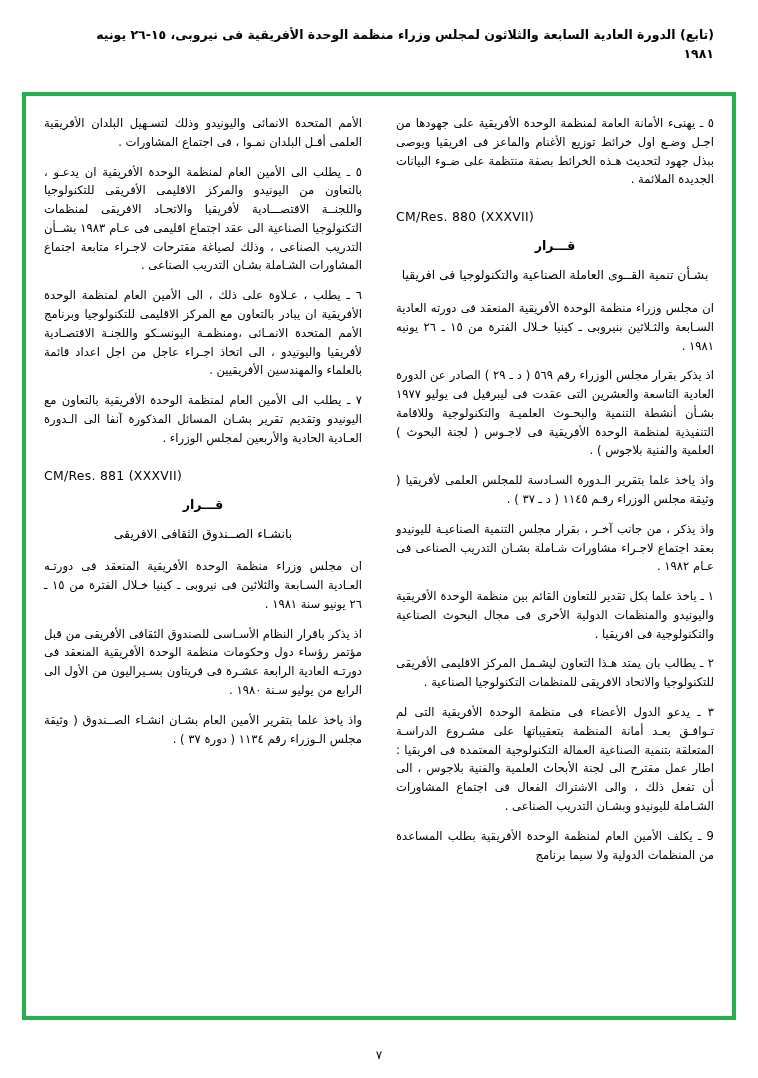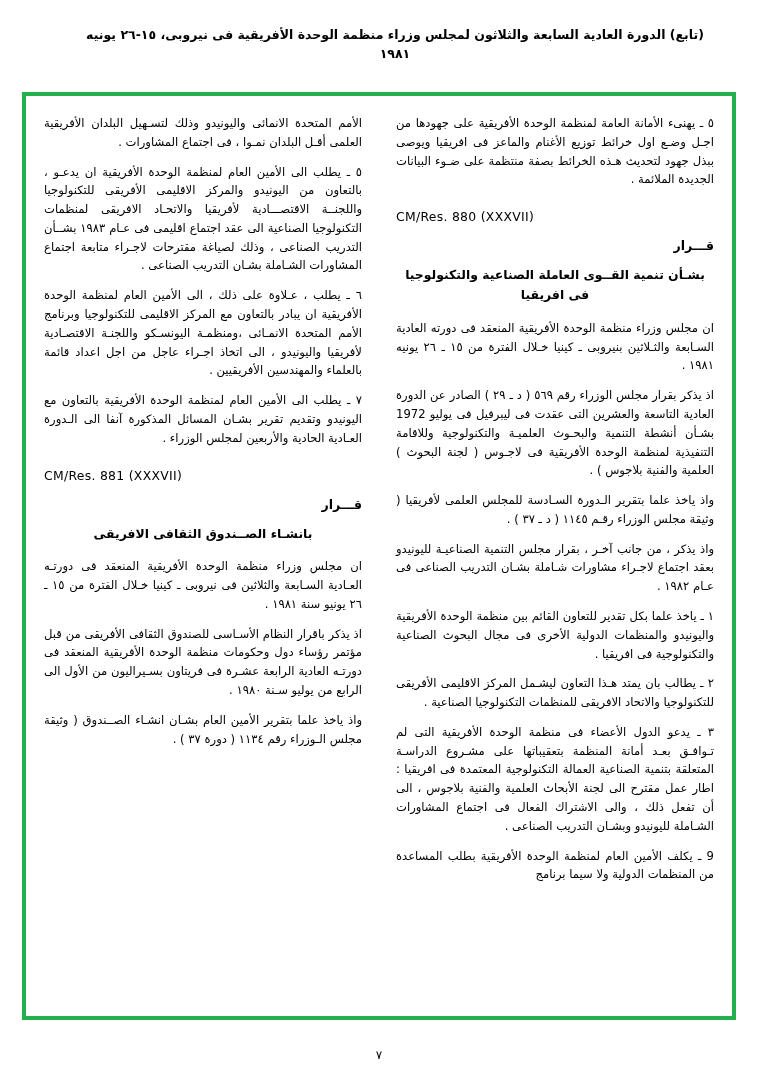--- a/index.html
+++ b/index.html
@@ -12,21 +12,20 @@
     width: 758px;
     height: 1078px;
     margin: 0 auto;
     background: #ffffff;
     font-family: "DejaVu Sans", sans-serif;
     color: #000000;
     overflow: hidden;
   }
   .header {
     padding: 26px 44px 0 44px;
-    text-align: center;
     margin-left: 32px;
   }
   .header-title {
     font-size: 12.5px;
     font-weight: bold;
     line-height: 1.5;
     direction: rtl;
   }
   .header-source {
     margin-top: 8px;
@@ -70,26 +69,27 @@
   .res-id {
     font-size: 12.4px;
     direction: ltr;
     text-align: left;
     margin: 20px 0 14px 0;
     letter-spacing: 0.3px;
   }
   .res-word {
     font-size: 12.6px;
     font-weight: bold;
+    text-align: center;
     margin: 0 0 12px 0;
     letter-spacing: 2px;
   }
   .res-subject {
     font-size: 12.4px;
-    font-weight: bold;
+    font-weight: normal;
     text-align: center;
     line-height: 1.6;
     margin: 0 0 14px 0;
   }
   .footer {
     position: absolute;
     left: 0;
     right: 0;
     bottom: 16px;
     text-align: center;
@@ -109,21 +109,21 @@
     <div class="columns">
 
       <div class="col">
         <p class="para">٥ ـ يهنىء الأمانة العامة لمنظمة الوحدة الأفريقية على جهودها من اجـل وضـع اول خرائط توزيع الأغنام والماعز فى افريقيا ويوصى ببذل جهود لتحديث هـذه الخرائط بصفة منتظمة على ضـوء البيانات الجديدة الملائمة .</p>
 
         <div class="res-id">CM/Res. 880 (XXXVII)</div>
         <div class="res-word">قـــرار</div>
         <div class="res-subject">بشـأن تنمية القــوى العاملة الصناعية والتكنولوجيا فى افريقيا</div>
 
         <p class="para">ان مجلس وزراء منظمة الوحدة الأفريقية المنعقد فى دورته العادية السـابعة والثـلاثين بنيروبى ـ كينيا خـلال الفترة من ١٥ ـ ٢٦ يونيه ١٩٨١ .</p>
-        <p class="para">اذ يذكر بقرار مجلس الوزراء رقم ٥٦٩ ( د ـ ٢٩ ) الصادر عن الدورة العادية التاسعة والعشرين التى عقدت فى ليبرفيل فى يوليو 1972 بشـأن أنشطة التنمية والبحـوث العلميـة والتكنولوجية وللاقامة التنفيذية لمنظمة الوحدة الأفريقية فى لاجـوس ( لجنة البحوث ) العلمية والفنية بلاجوس ) .</p>
+        <p class="para">اذ يذكر بقرار مجلس الوزراء رقم ٥٦٩ ( د ـ ٢٩ ) الصادر عن الدورة العادية التاسعة والعشرين التى عقدت فى ليبرفيل فى يوليو ١٩٧٧ بشـأن أنشطة التنمية والبحـوث العلميـة والتكنولوجية وللاقامة التنفيذية لمنظمة الوحدة الأفريقية فى لاجـوس ( لجنة البحوث ) العلمية والفنية بلاجوس ) .</p>
         <p class="para">واذ ياخذ علما بتقرير الـدورة السـادسة للمجلس العلمى لأفريقيا ( وثيقة مجلس الوزراء رقـم ١١٤٥ ( د ـ ٣٧ ) .</p>
         <p class="para">واذ يذكر ، من جانب آخـر ، بقرار مجلس التنمية الصناعيـة لليونيدو بعقد اجتماع لاجـراء مشاورات شـاملة بشـان التدريب الصناعى فى عـام ١٩٨٢ .</p>
         <p class="para">١ ـ ياخذ علما بكل تقدير للتعاون القائم بين منظمة الوحدة الأفريقية واليونيدو والمنظمات الدولية الأخرى فى مجال البحوث الصناعية والتكنولوجية فى افريقيا .</p>
         <p class="para">٢ ـ يطالب بان يمتد هـذا التعاون ليشـمل المركز الاقليمى الأفريقى للتكنولوجيا والاتحاد الافريقى للمنظمات التكنولوجيا الصناعية .</p>
         <p class="para">٣ ـ يدعو الدول الأعضاء فى منظمة الوحدة الأفريقية التى لم تـوافـق بعـد أمانة المنظمة بتعقيباتها على مشـروع الدراسـة المتعلقة بتنمية الصناعية العمالة التكنولوجية المعتمدة فى افريقيا : اطار عمل مقترح الى لجنة الأبحاث العلمية والفنية بلاجوس ، الى أن تفعل ذلك ، والى الاشتراك الفعال فى اجتماع المشاورات الشـاملة لليونيدو وبشـان التدريب الصناعى .</p>
         <p class="para">9 ـ يكلف الأمين العام لمنظمة الوحدة الأفريقية بطلب المساعدة من المنظمات الدولية ولا سيما برنامج</p>
       </div>
 
       <div class="col">
         <p class="para">الأمم المتحدة الانمائى واليونيدو وذلك لتسـهيل البلدان الأفريقية العلمى أقـل البلدان نمـوا ، فى اجتماع المشاورات .</p>

